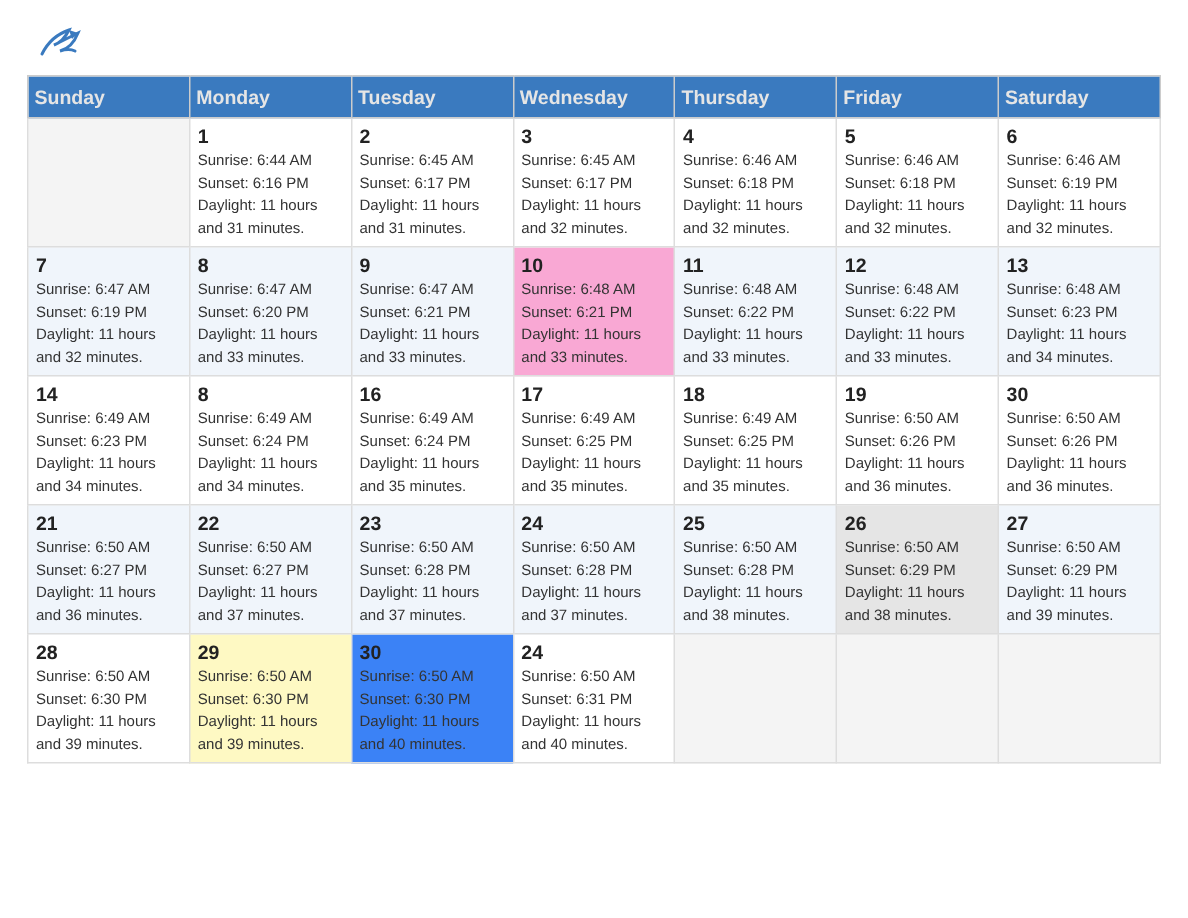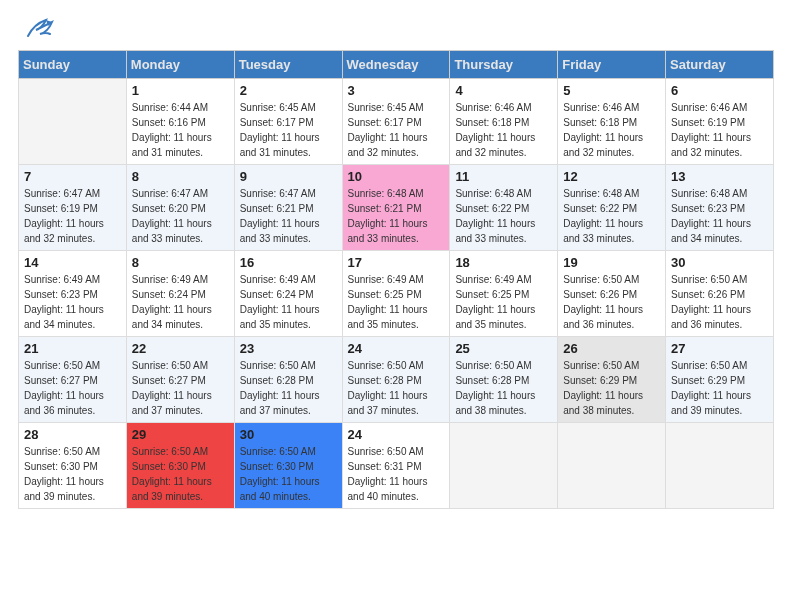--- a/index.html
+++ b/index.html
@@ -260,21 +260,21 @@
           <td style="background: rgb(240, 245, 251); margin-top: 48px;">
             <span class="day-num">27</span>
             <div class="day-info">Sunrise: 6:50 AM<br>Sunset: 6:29 PM<br>Daylight: 11 hours<br>and 39 minutes.</div>
           </td>
         </tr>
         <tr>
           <td style="background: rgb(255, 255, 255);">
             <span class="day-num">28</span>
             <div class="day-info">Sunrise: 6:50 AM<br>Sunset: 6:30 PM<br>Daylight: 11 hours<br>and 39 minutes.</div>
           </td>
-          <td style="background: #ef4444;">
+          <td style="background: #fef9c3;">
             <span class="day-num">29</span>
             <div class="day-info">Sunrise: 6:50 AM<br>Sunset: 6:30 PM<br>Daylight: 11 hours<br>and 39 minutes.</div>
           </td>
           <td style="background: #3b82f6;">
             <span class="day-num">30</span>
             <div class="day-info">Sunrise: 6:50 AM<br>Sunset: 6:30 PM<br>Daylight: 11 hours<br>and 40 minutes.</div>
           </td>
           <td style="background: rgb(255, 255, 255);">
             <span class="day-num">24</span>
             <div class="day-info">Sunrise: 6:50 AM<br>Sunset: 6:31 PM<br>Daylight: 11 hours<br>and 40 minutes.</div>

